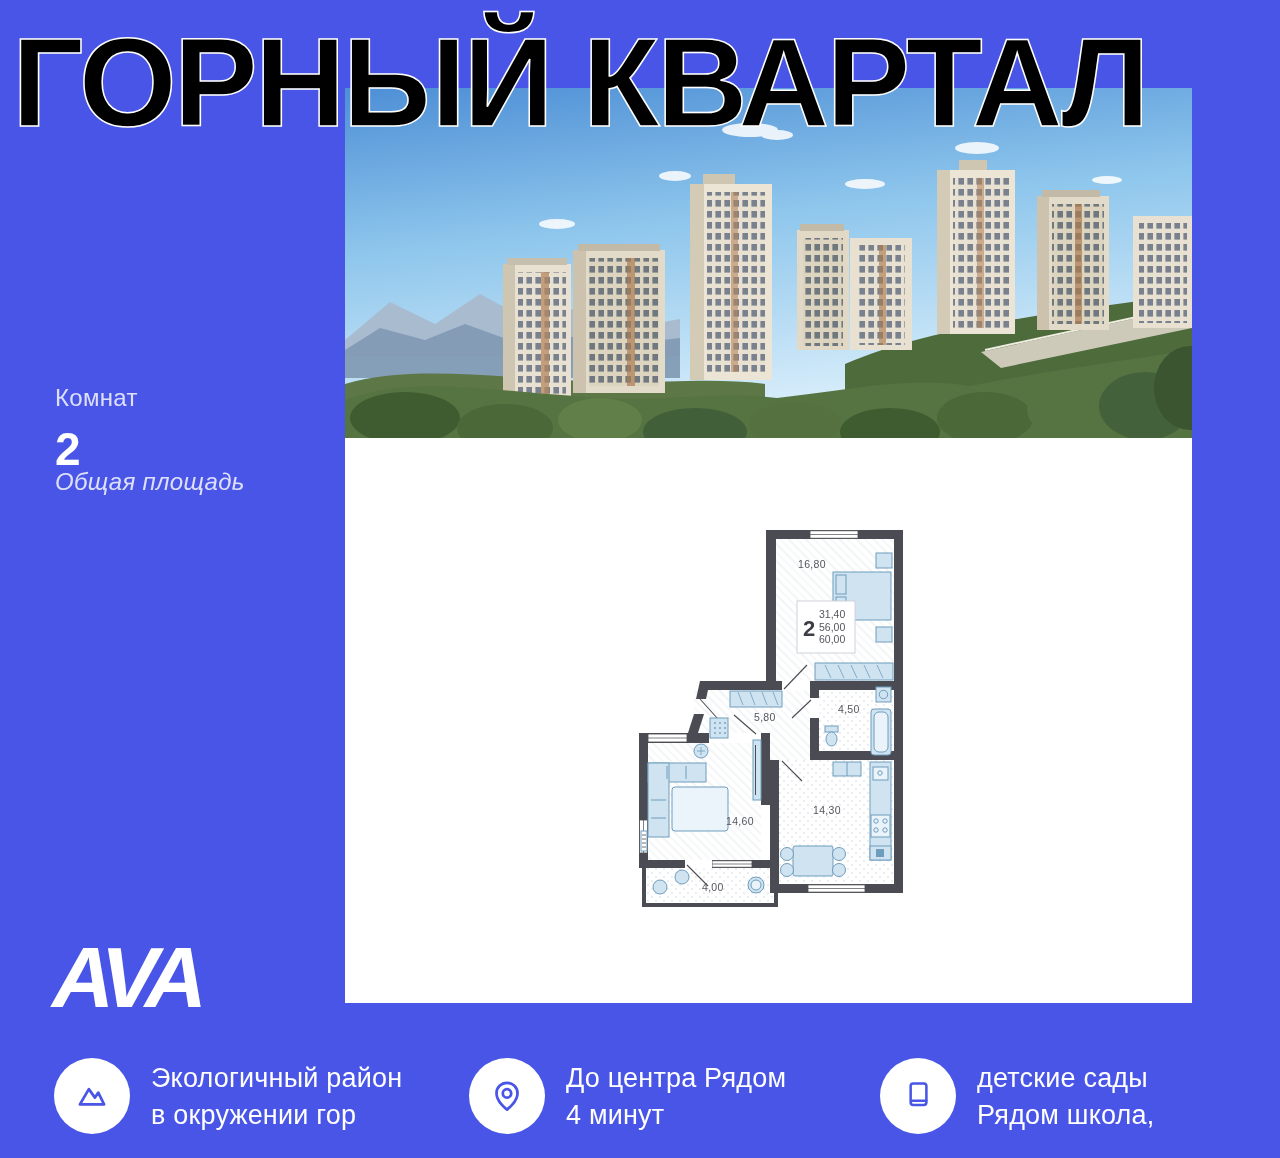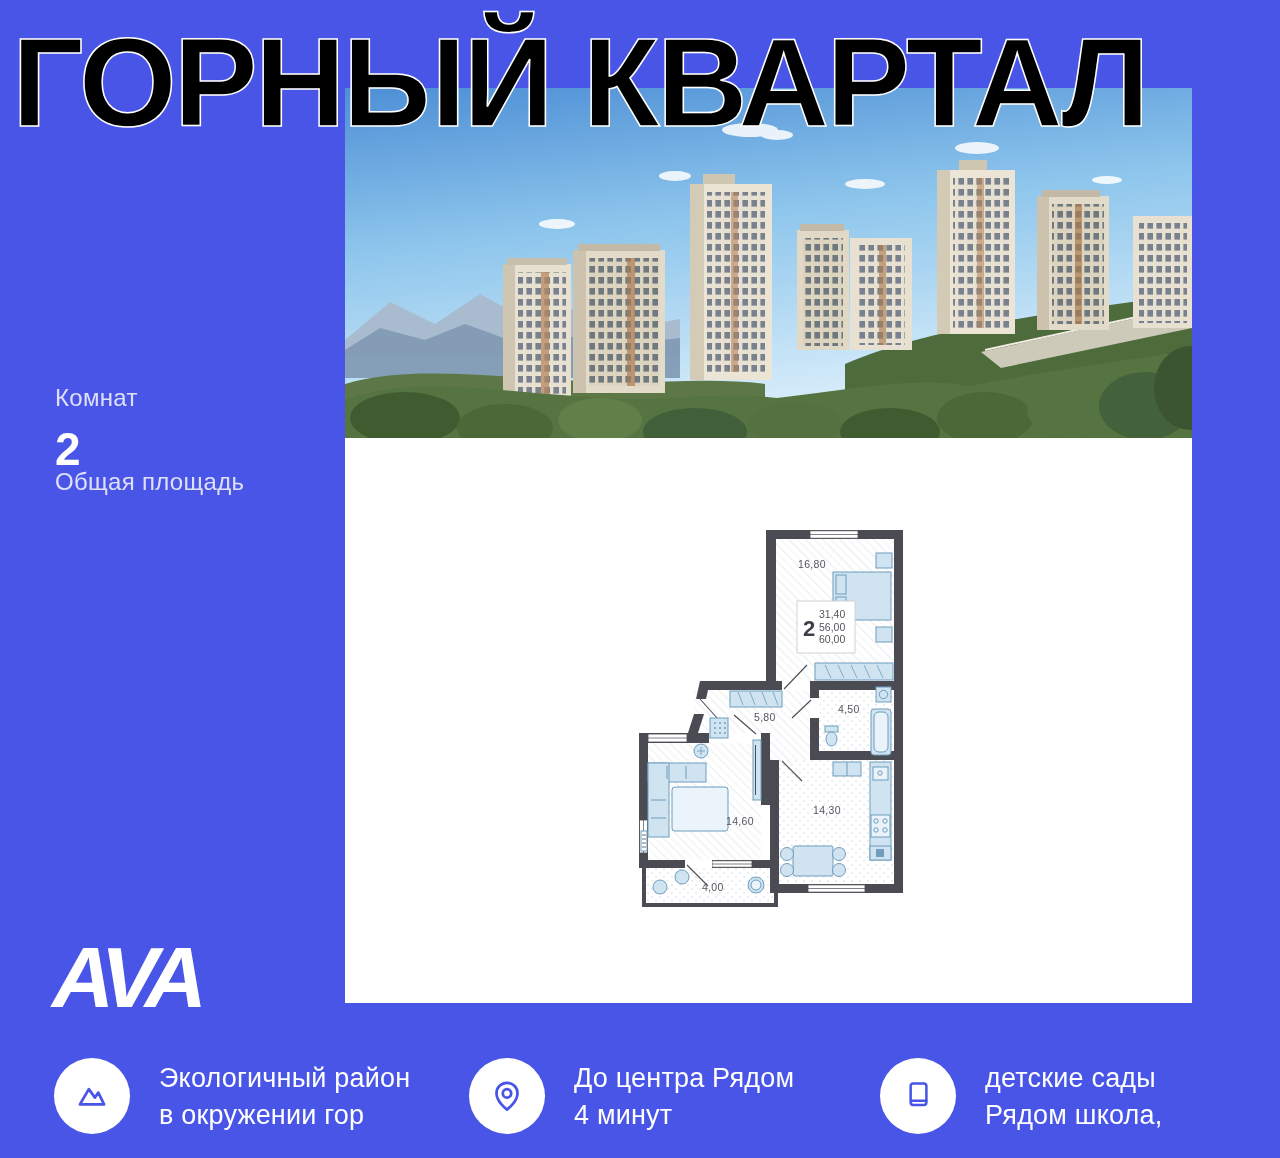--- a/index.html
+++ b/index.html
@@ -16,30 +16,30 @@
   .floorplan{position:absolute;left:285px;top:77px;}
   .fp-label{font-family:"Liberation Sans",sans-serif;font-size:10.5px;fill:#55555e;letter-spacing:.3px;}
   .fp-card-big{font-family:"Liberation Sans",sans-serif;font-size:22px;font-weight:700;fill:#3d3d46;}
   .fp-card-num{font-family:"Liberation Sans",sans-serif;font-size:10.5px;fill:#55555e;}
   
   .spec{position:absolute;left:55px;color:#fff;z-index:3;}
   .spec-label{font-size:24px;color:rgba(255,255,255,.82);letter-spacing:.3px;}
   .spec-value{font-size:46px;font-weight:700;margin-top:10px;letter-spacing:.5px;}
   .spec-value sup{font-size:58%;}
   #spec-rooms{top:348px;margin-top:36px;}
-  #spec-area{top:468px;}
+  #spec-area{top:468px;font-style:italic;}
   
   .logo{position:absolute;left:52px;top:934px;color:#fff;font-size:86px;font-weight:700;
         letter-spacing:-7px;line-height:1;z-index:3;font-style:italic;}
   
   .features{position:absolute;left:0;top:1058px;width:1280px;z-index:3;}
   .feature{position:absolute;top:0;display:flex;align-items:flex-start;}
   .feature .bubble{width:76px;height:76px;border-radius:50%;background:#fff;flex:0 0 auto;
                    display:flex;align-items:center;justify-content:center;}
-  .feature .txt{margin-left:29px;color:#fff;font-size:27px;line-height:37px;padding-top:2px;letter-spacing:.2px;}
+  .feature .txt{margin-left:21px;color:#fff;font-size:27px;line-height:37px;padding-top:2px;letter-spacing:.2px;}
   #feature-eco{left:54px;}
   #feature-center{left:469px;}
   #feature-school{left:880px;}
 </style>
 </head>
 <body>
 
 <div class="canvas">
 
   <div class="title">ГОРНЫЙ КВАРТАЛ</div>

